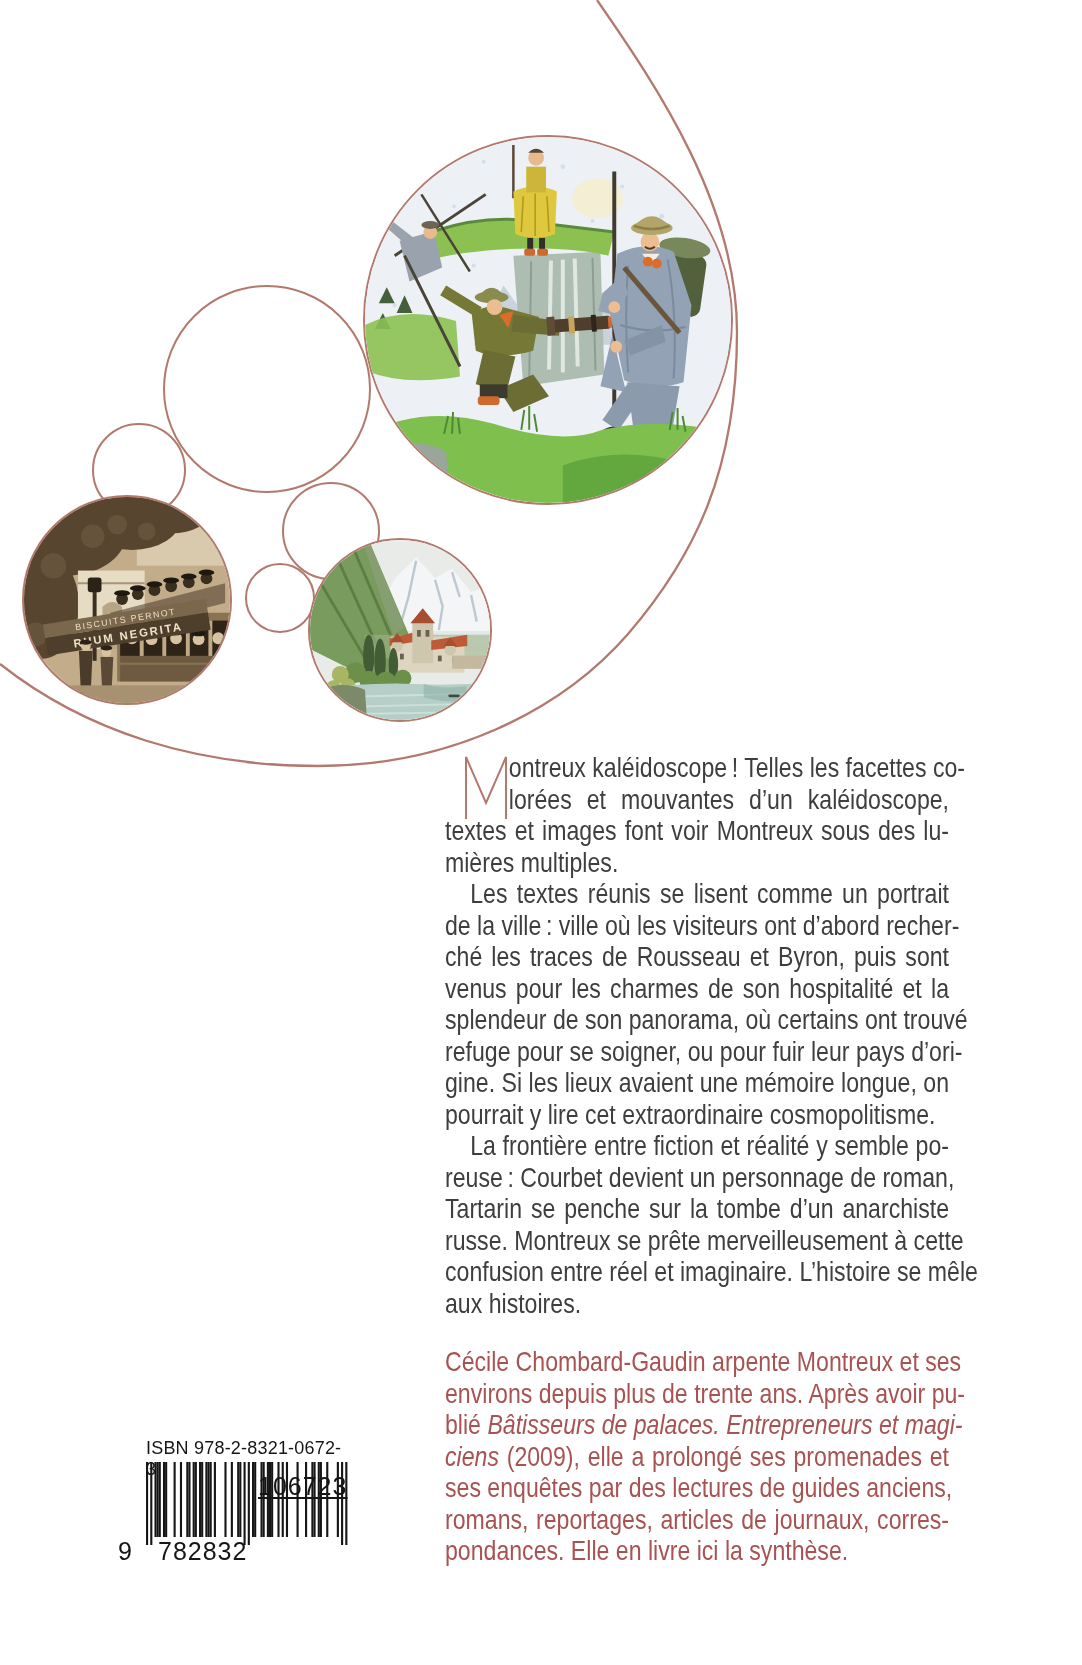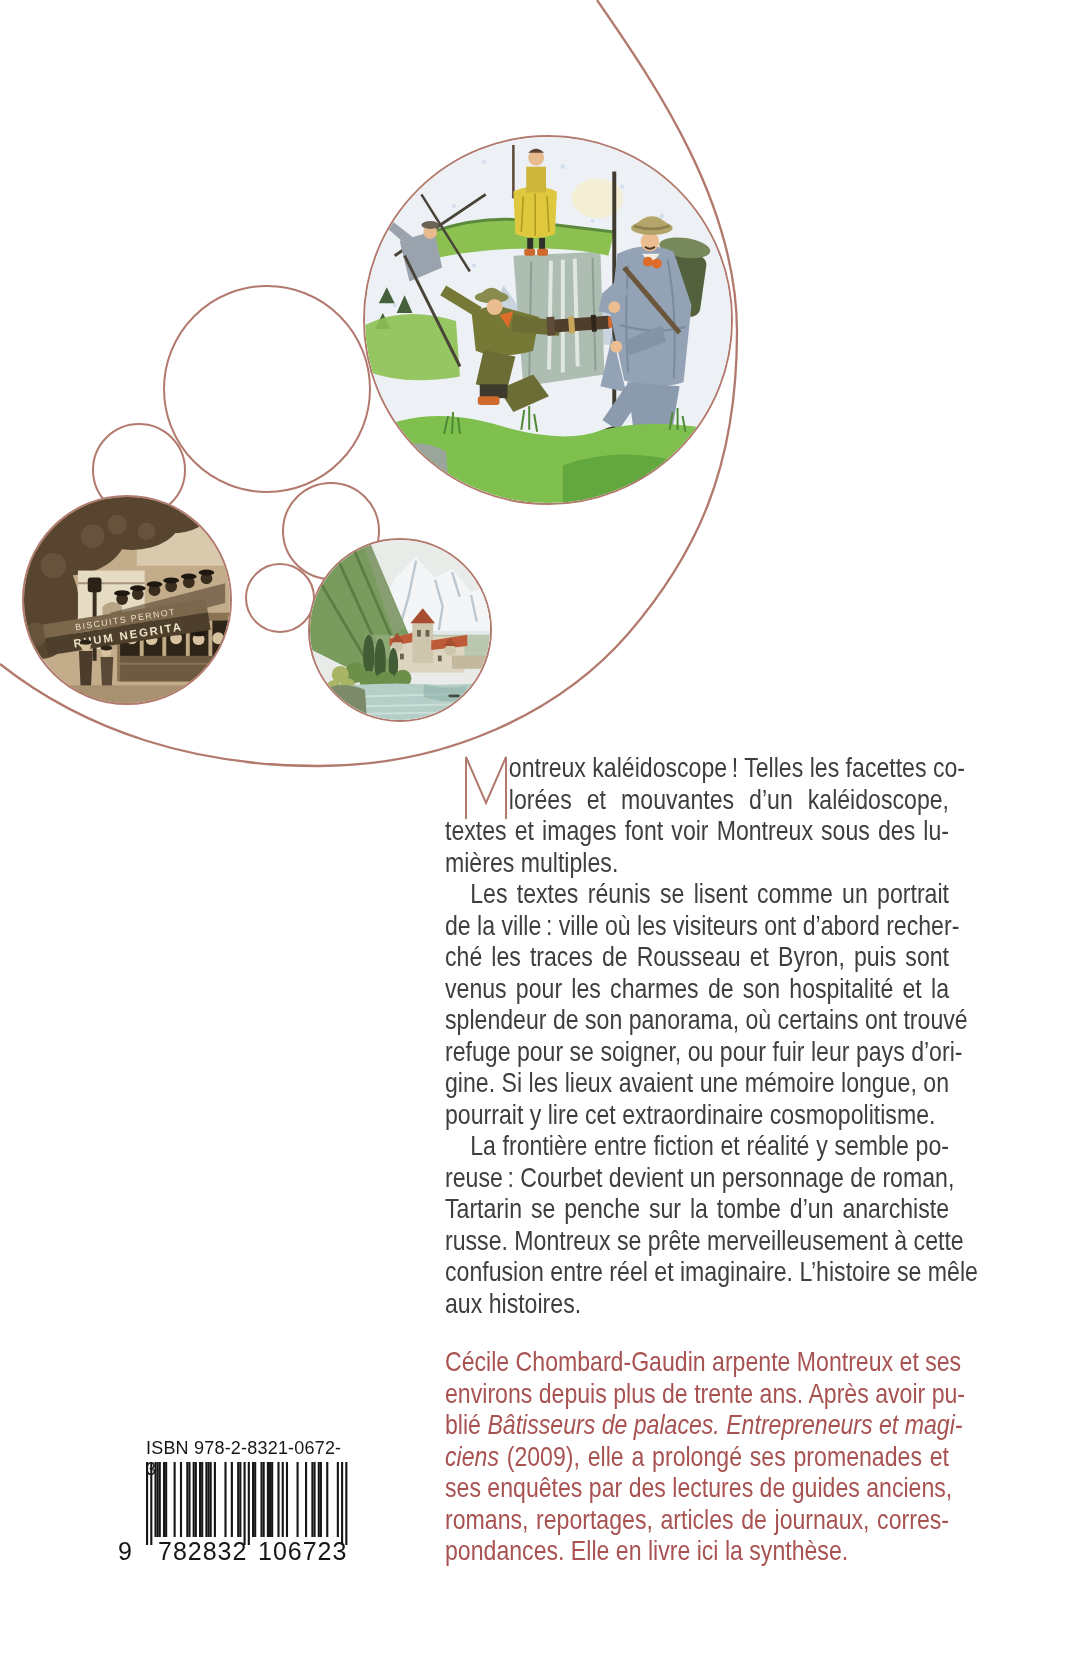--- a/index.html
+++ b/index.html
@@ -427,15 +427,15 @@
       <rect x="167.48" y="0" width="2.12" height="75" fill="#161616"></rect>
       <rect x="171.72" y="0" width="2.12" height="75" fill="#161616"></rect>
       <rect x="173.84" y="0" width="2.12" height="75" fill="#161616"></rect>
       <rect x="180.20" y="0" width="2.12" height="75" fill="#161616"></rect>
       <rect x="190.80" y="0" width="2.12" height="75" fill="#161616"></rect>
       <rect x="195.04" y="0" width="2.12" height="83" fill="#161616"></rect>
       <rect x="199.28" y="0" width="2.12" height="83" fill="#161616"></rect>
     </svg>
   <span class="bdigits" style="left:118px;top:1537px;">9</span>
   <span class="bdigits" style="left:158px;top:1537px;text-align:center;">782832</span>
-  <span class="bdigits" style="left:258px;top:1537px;">106723</span>
+  <span class="bdigits" style="left:258px;top:1472px;text-decoration:underline;">106723</span>
 
 </div>
 
 </body></html>

